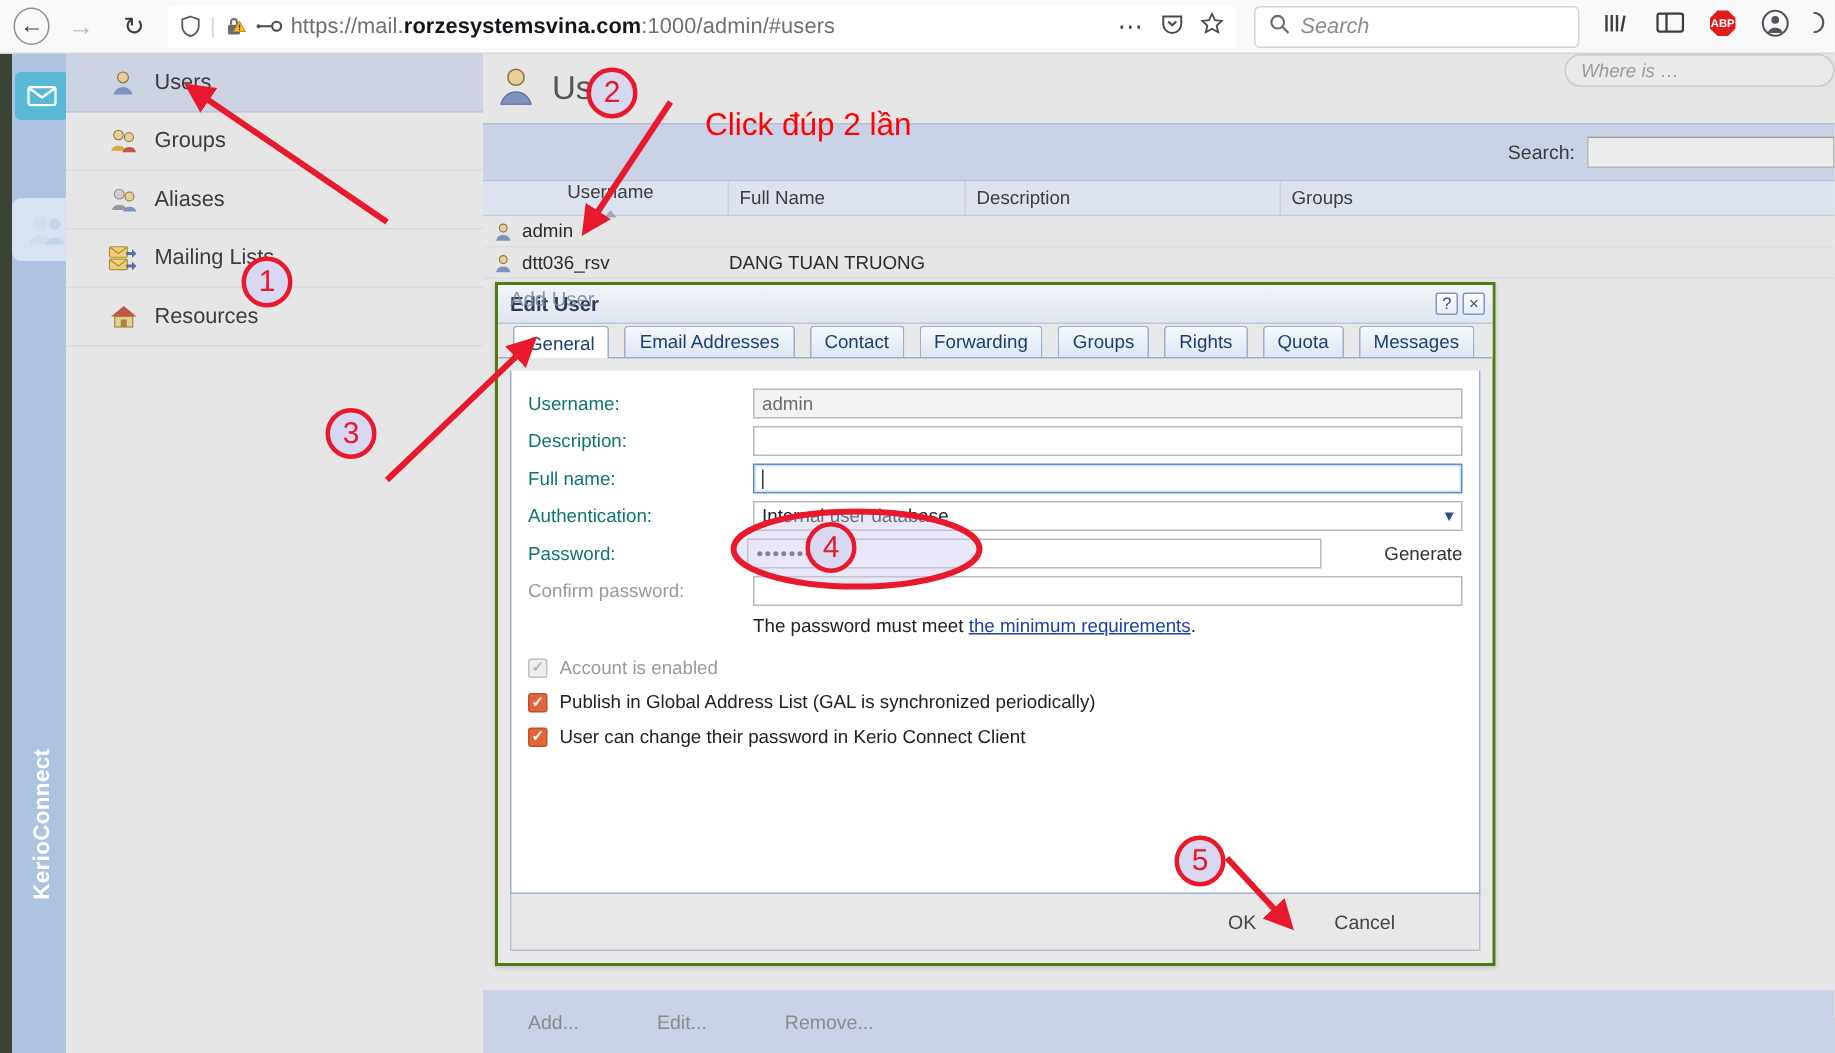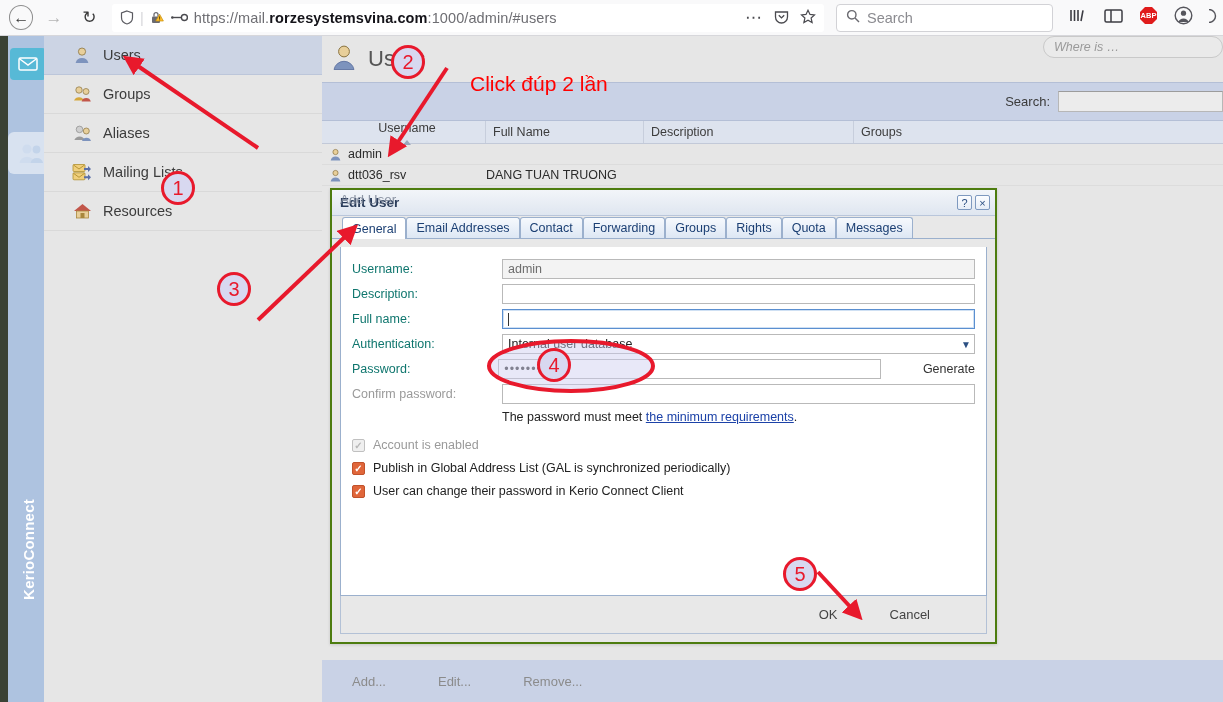--- a/index.html
+++ b/index.html
@@ -37,21 +37,21 @@
   }
   .url-ico { margin-right: 6px; display: flex; align-items: center; }
   #url-text { flex: 1; white-space: nowrap; overflow: hidden; letter-spacing: .1px; }
   #url-text b { color: #15141a; font-weight: 700; }
   #url-text .dim { color: #6e6e73; }
   .urlbar-right { display: flex; align-items: center; gap: 11px; color: #4a4a4f; }
   #searchbar {
     width: 222px; height: 28px; margin-left: 12px;
     background: #fff; border: 1px solid #d2d2d6; border-radius: 4px;
     display: flex; align-items: center; padding: 0 9px; gap: 7px;
-    font-size: 14.5px; color: #8b8b90;
+    font-size: 14.5px; color: #8b8b90; font-style: italic;
   }
   .tool-icons { display: flex; align-items: center; gap: 16px; margin-left: 16px; color: #3c3c43; }
 
   
   #rail {
     position: absolute; left: 8px; top: 36px; width: 36px; height: 666px;
     background: #aec3e0;
   }
   #rail-mail {
     position: absolute; left: 10px; top: 48px; width: 36px; height: 32px;
@@ -153,21 +153,21 @@
   }
   .dlg-btn {
     width: 15px; height: 15px; border: 1px solid #7e99bf; border-radius: 2px;
     background: linear-gradient(#fcfdff,#e6edf7);
     display: flex; align-items: center; justify-content: center;
     font-size: 11px; color: #2b4f82; margin-left: 3px;
   }
   #dlg-title-btns { position: absolute; right: 5px; top: 5px; display: flex; }
 
   #tabstrip {
-    height: 23px; display: flex; align-items: flex-end; gap: 0;
+    height: 23px; display: flex; align-items: flex-end; gap: 10px;
     padding-left: 10px; background: #e8e8e8;
     border-bottom: 1px solid #9bb0cd;
   }
   .tab {
     height: 21px; padding: 0 9px; font-size: 12.5px; color: #1b3f73;
     background: linear-gradient(#f6f9fd,#dde7f4);
     border: 1px solid #9bb0cd; border-bottom: none;
     border-radius: 3px 3px 0 0; display: flex; align-items: center;
   }
   .tab.active { background: #fff; color: #1b3f73; position: relative; top: 1px; height: 22px; }

